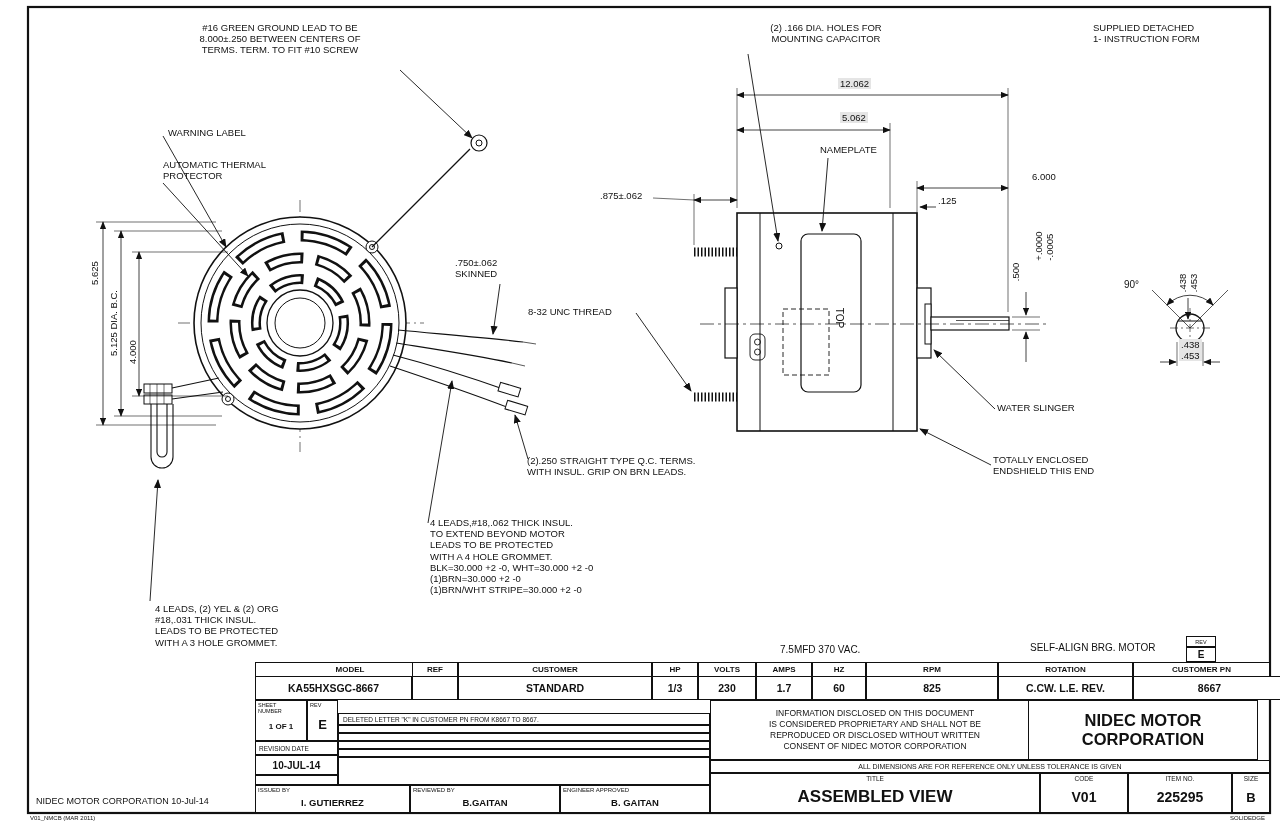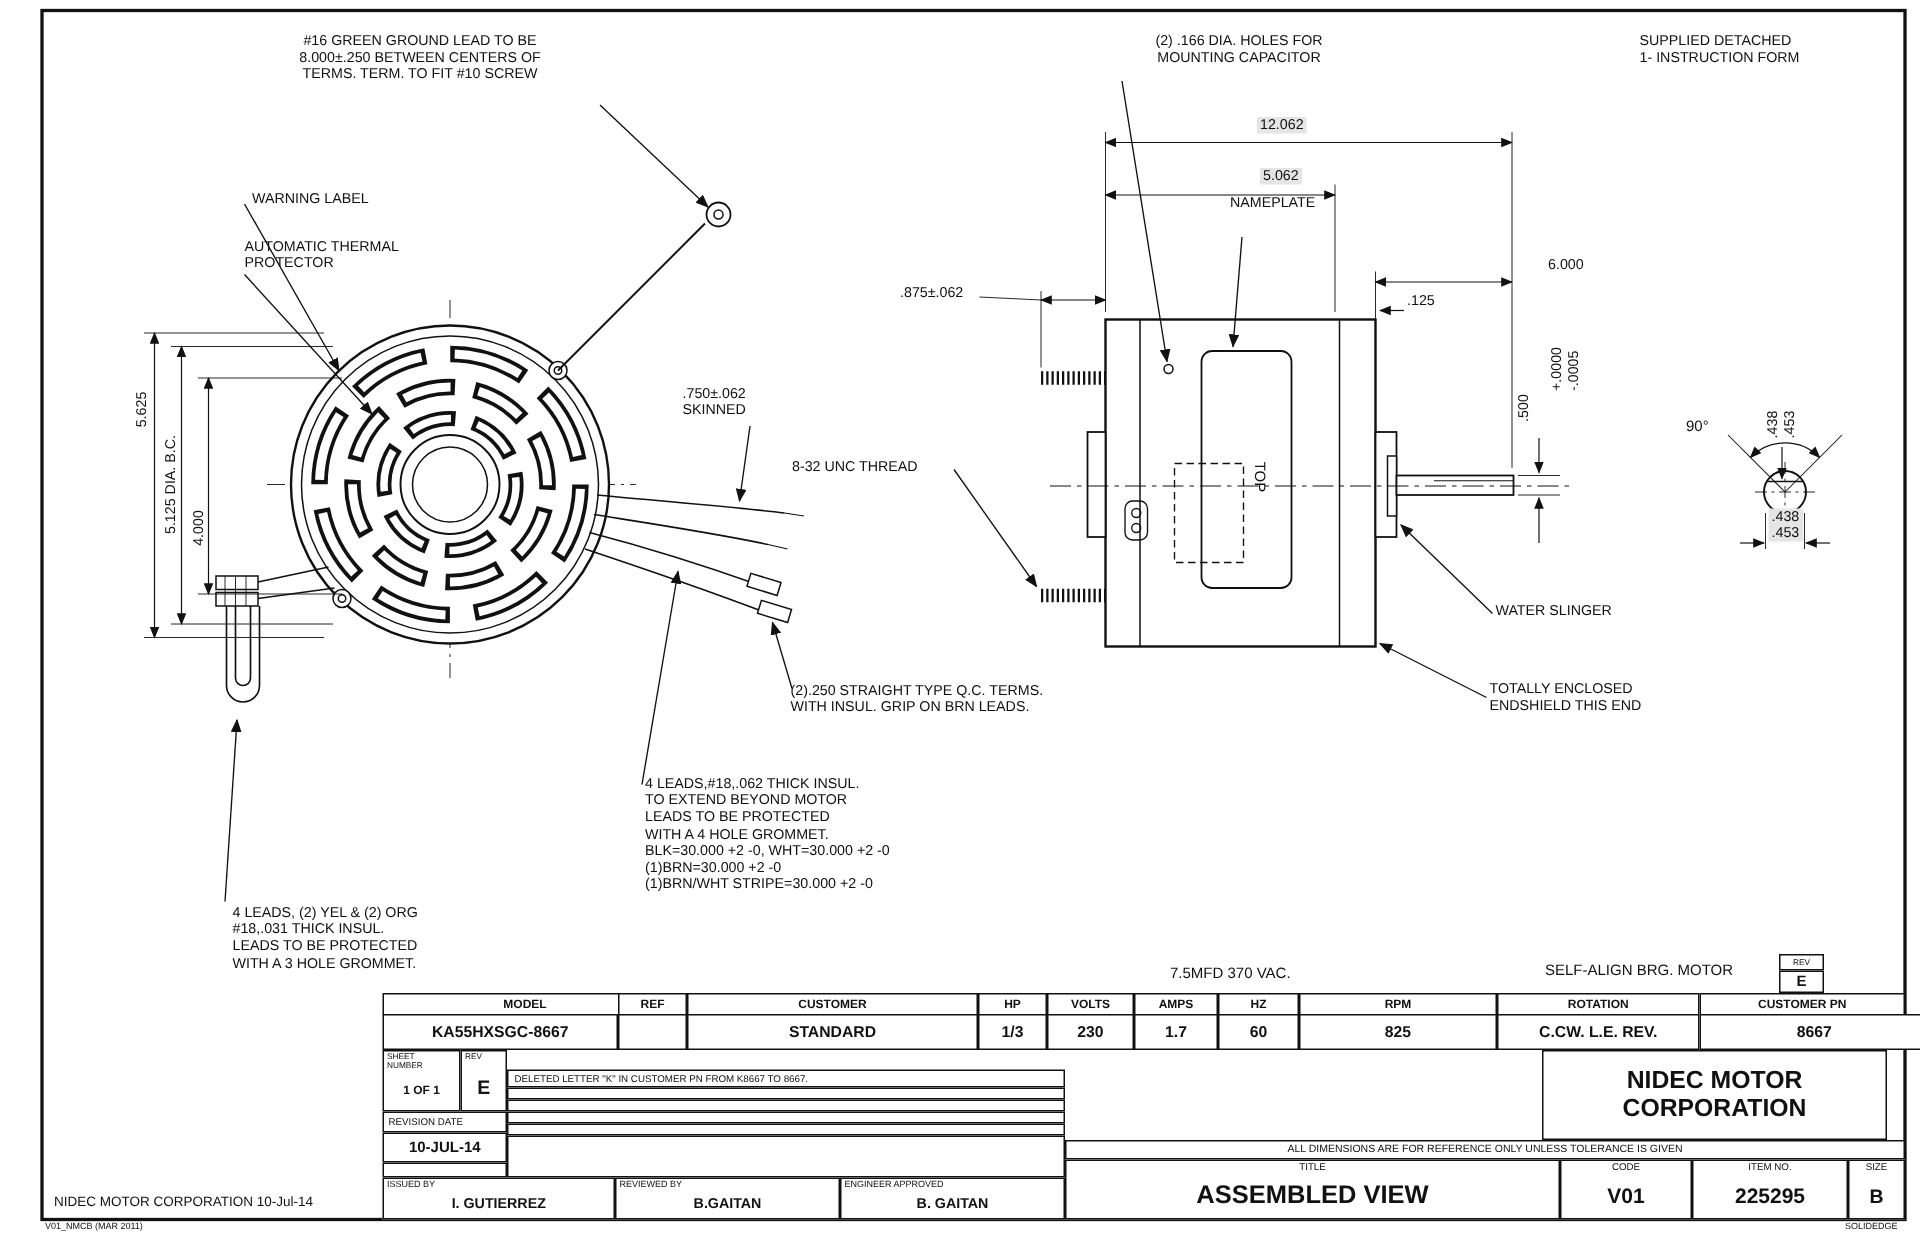--- a/index.html
+++ b/index.html
@@ -183,21 +183,21 @@
 (1)BRN=30.000 +2 -0
 (1)BRN/WHT STRIPE=30.000 +2 -0</div>
 <div class="t" style="left:155px;top:603px">4 LEADS, (2) YEL &amp; (2) ORG
 #18,.031 THICK INSUL.
 LEADS TO BE PROTECTED
 WITH A 3 HOLE GROMMET.</div>
 <div class="t c" style="left:737px;top:22px;width:178px">(2) .166 DIA. HOLES FOR
 MOUNTING CAPACITOR</div>
 <div class="t" style="left:1093px;top:22px">SUPPLIED DETACHED
 1- INSTRUCTION FORM</div>
-<div class="t" style="left:820px;top:130px">NAMEPLATE</div>
+<div class="t" style="left:820px;top:144px">NAMEPLATE</div>
 <div class="t" style="left:997px;top:402px">WATER SLINGER</div>
 <div class="t" style="left:993px;top:454px">TOTALLY ENCLOSED
 ENDSHIELD THIS END</div>
 <div class="t r90" style="left:839px;top:318px;font-size:10px">TOP</div>
 <div class="t" style="left:780px;top:644px;font-size:10px">7.5MFD 370 VAC.</div>
 <div class="t" style="left:1030px;top:642px;font-size:10px">SELF-ALIGN BRG. MOTOR</div>
 
 <div class="t r" style="left:95px;top:273px">5.625</div>
 <div class="t r" style="left:114px;top:323px">5.125 DIA. B.C.</div>
 <div class="t r" style="left:133px;top:352px">4.000</div>
@@ -265,20 +265,24 @@
 </div>
 <div class="cell" style="left:410px;top:785px;width:150px;height:28px">
   <span class="lblTop" style="font-size:6px">REVIEWED BY</span>
   <span style="padding-top:6px;font-size:9.5px;font-weight:700">B.GAITAN</span>
 </div>
 <div class="cell" style="left:560px;top:785px;width:150px;height:28px">
   <span class="lblTop" style="font-size:6px">ENGINEER APPROVED</span>
   <span style="padding-top:6px;font-size:9.5px;font-weight:700">B. GAITAN</span>
 </div>
 
+<div class="cell" style="left:710px;top:700px;width:330px;height:60px;font-size:8.5px;line-height:1.3">INFORMATION DISCLOSED ON THIS DOCUMENT
+IS CONSIDERED PROPRIETARY AND SHALL NOT BE
+REPRODUCED OR DISCLOSED WITHOUT WRITTEN
+CONSENT OF NIDEC MOTOR CORPORATION</div>
 <div class="cell" style="left:1028px;top:700px;width:230px;height:60px;font-size:16.5px;font-weight:700;line-height:1.15">NIDEC MOTOR
 CORPORATION</div>
 <div class="cell" style="left:710px;top:760px;width:560px;height:13px;font-size:7px">ALL DIMENSIONS ARE FOR REFERENCE ONLY UNLESS TOLERANCE IS GIVEN</div>
 <div class="cell" style="left:710px;top:773px;width:330px;height:40px">
   <span class="lblCenter">TITLE</span>
   <span style="padding-top:8px;font-size:17px;font-weight:700">ASSEMBLED VIEW</span>
 </div>
 <div class="cell" style="left:1040px;top:773px;width:88px;height:40px">
   <span class="lblCenter">CODE</span>
   <span style="padding-top:8px;font-size:14px;font-weight:700">V01</span>

